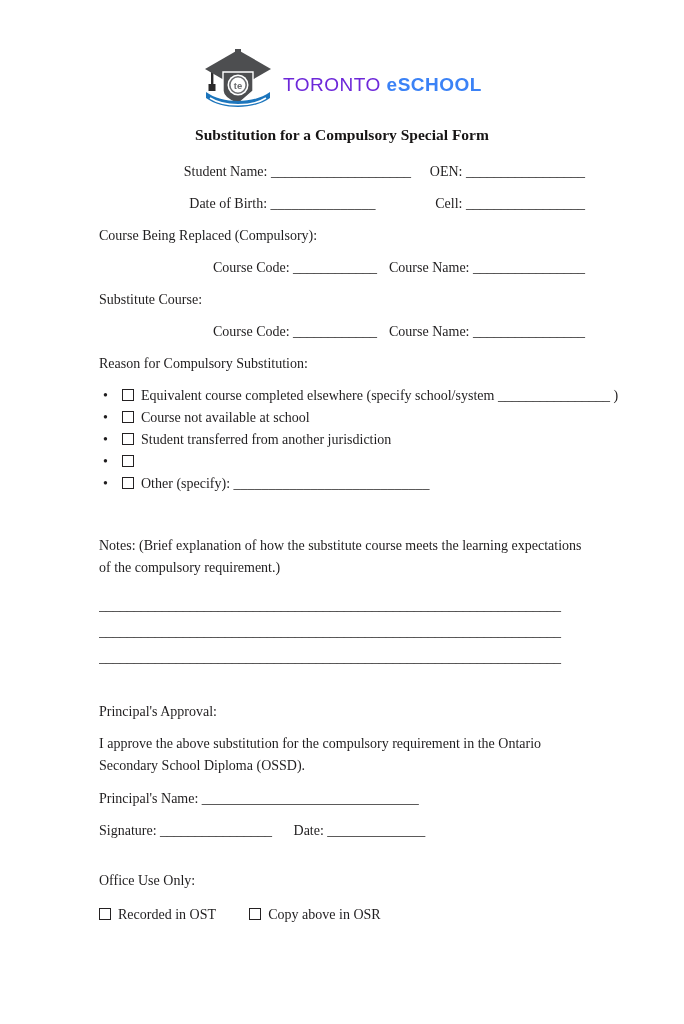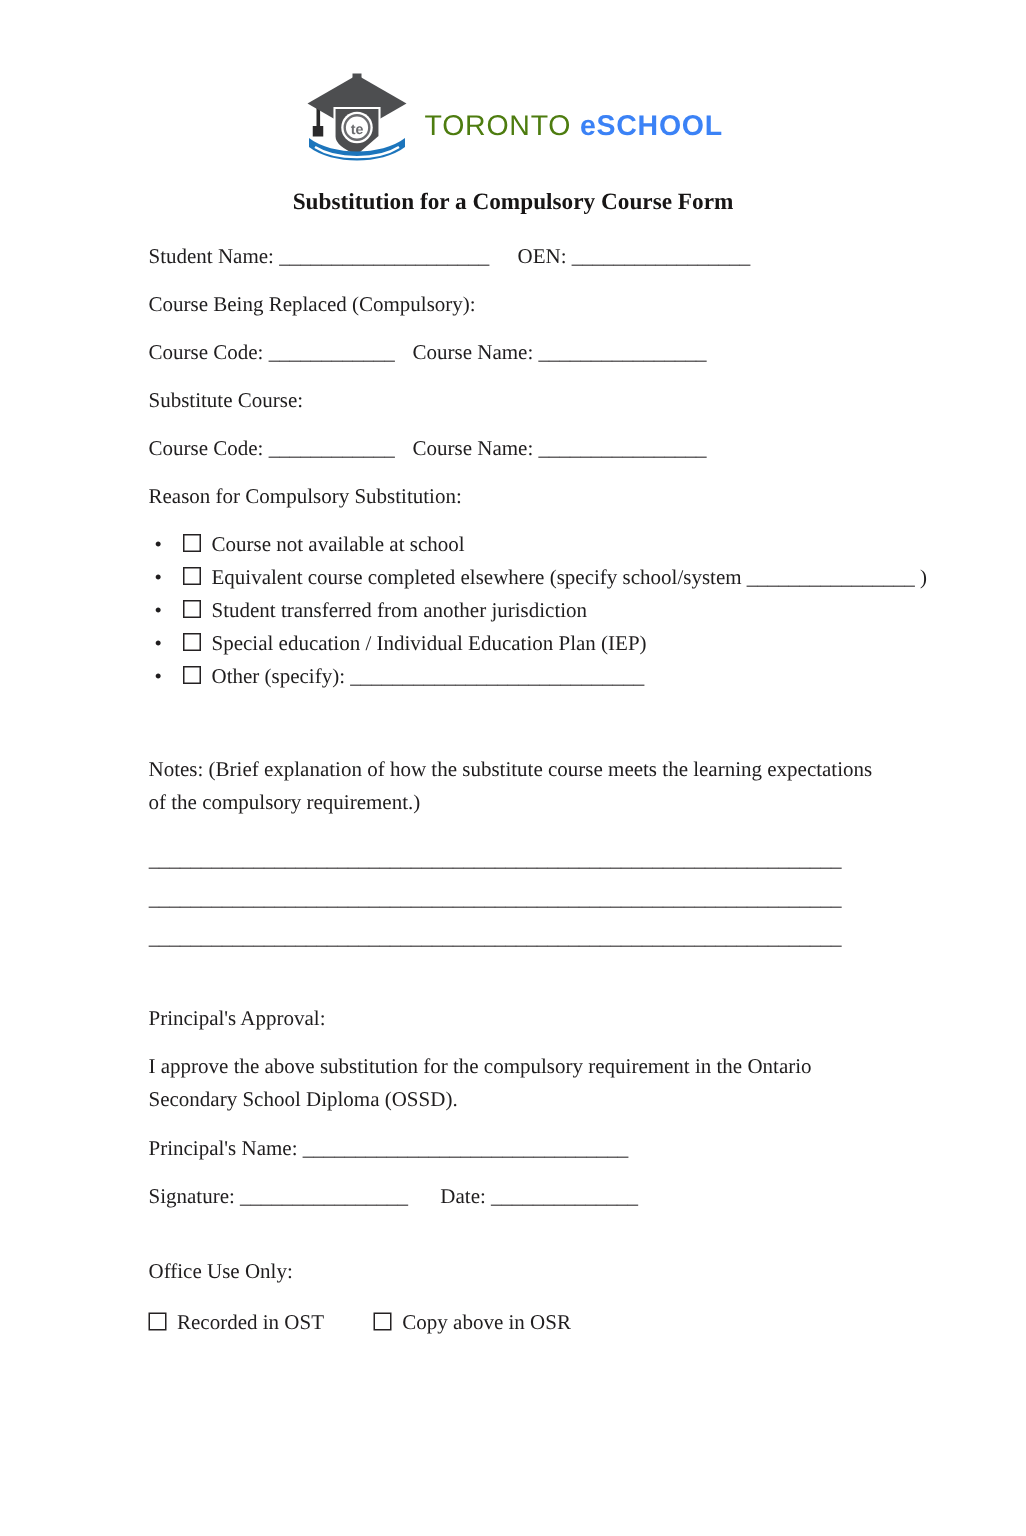--- a/index.html
+++ b/index.html
@@ -25,33 +25,33 @@
     height: 62px;
     margin-bottom: 16px;
   }
   .brand {
     font-family: "Liberation Sans", "DejaVu Sans", sans-serif;
     font-size: 19px;
     letter-spacing: 0.5px;
     padding-top: 12px;
     white-space: nowrap;
   }
-  .brand-gray { color: #4d7c0f; font-weight: 400; }
+  .brand-gray { color: #6d28d9; font-weight: 400; }
   .brand-blue { color: #3b82f6; font-weight: 700; }
   
   .title {
     font-size: 15.5px;
     font-weight: 700;
     text-align: center;
     margin: 0 0 17px 0;
     color: #171515;
   }
   
   .row { line-height: 22px; margin: 0 0 10px 0; white-space: nowrap; }
-  .two-col { display: flex; }
+  .two-col { display: flex; justify-content: flex-end; }
   .col-wide { width: 246px; flex: 0 0 246px; }
   .col-mid  { width: 176px; flex: 0 0 176px; }
   
   ul.reasons { list-style: none; margin: 10px 0 0 0; padding: 0 0 0 4px; }
   ul.reasons li { line-height: 22px; white-space: nowrap; }
   ul.reasons li::before { content: "\2022"; display: inline-block; width: 19px; font-size: 14px; }
   .cb {
     display: inline-block;
     width: 10px; height: 10px;
     border: 1.3px solid #242122;
@@ -90,49 +90,53 @@
       <circle cx="36" cy="37" r="10.5" fill="#ffffff"></circle>
       <circle cx="36" cy="37" r="8.2" fill="none" stroke="#6b6c6f" stroke-width="1.6"></circle>
       <text x="36" y="41" text-anchor="middle" font-family="Liberation Sans, sans-serif" font-size="9.5" font-weight="700" fill="#6b6c6f">te</text>
 
       <path d="M4 44 C 20 56 52 56 68 44 L68 50 C 52 62 20 62 4 50 Z" fill="#1c75bc"></path>
       <path d="M8 50 C 22 59 50 59 64 50" fill="none" stroke="#ffffff" stroke-width="1.6"></path>
     </svg>
     <div class="brand"><span class="brand-gray">TORONTO</span>&nbsp;<span class="brand-blue">eSCHOOL</span></div>
   </header>
 
-  <h1 class="title">Substitution for a Compulsory Course Form</h1>
+  <h1 class="title">Substitution for a Compulsory Special Form</h1>
 
   <div class="row two-col">
     <span class="col-wide">Student Name: ____________________</span>
     <span>OEN: _________________</span>
   </div>
 
+  <div class="row two-col">
+    <span class="col-wide">Date of Birth: _______________</span>
+    <span>Cell: _________________</span>
+  </div>
 
   <div class="row">Course Being Replaced (Compulsory):</div>
 
   <div class="row two-col">
     <span class="col-mid">Course Code: ____________</span>
     <span>Course Name: ________________</span>
   </div>
 
   <div class="row">Substitute Course:</div>
 
   <div class="row two-col">
     <span class="col-mid">Course Code: ____________</span>
     <span>Course Name: ________________</span>
   </div>
 
   <div class="row">Reason for Compulsory Substitution:</div>
 
   <ul class="reasons">
+    <li><span class="cb"></span><span>Equivalent course completed elsewhere (specify school/system ________________ )</span></li>
     <li><span class="cb"></span><span>Course not available at school</span></li>
-    <li><span class="cb"></span><span>Equivalent course completed elsewhere (specify school/system ________________ )</span></li>
     <li><span class="cb"></span><span>Student transferred from another jurisdiction</span></li>
-    <li><span class="cb"></span><span>Special education / Individual Education Plan (IEP)</span></li>
+    <li><span class="cb"></span></li>
     <li><span class="cb"></span><span>Other (specify): ____________________________</span></li>
   </ul>
 
   <div class="notes-para">Notes: (Brief explanation of how the substitute course meets the learning expectations of the compulsory requirement.)</div>
 
   <div class="write-lines">
     <div class="write-line">__________________________________________________________________</div>
     <div class="write-line">__________________________________________________________________</div>
     <div class="write-line">__________________________________________________________________</div>
   </div>

